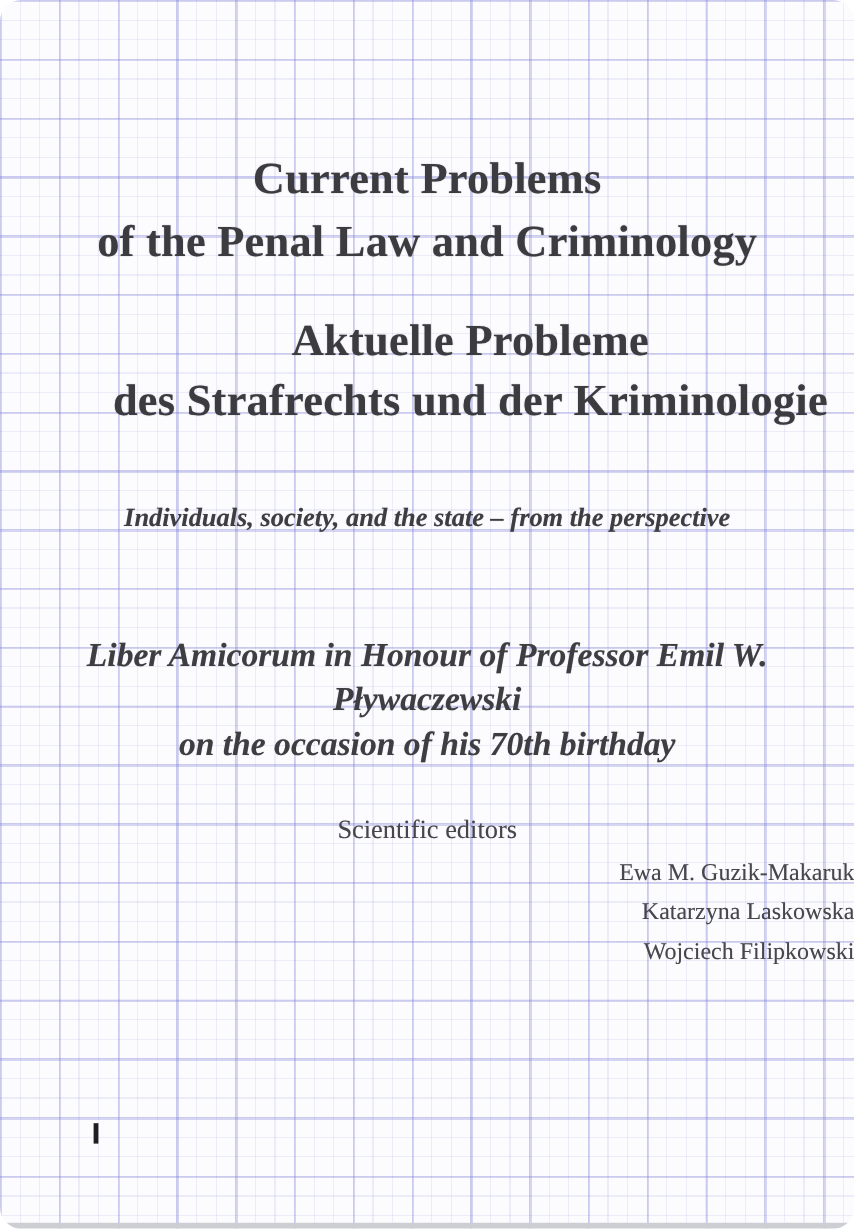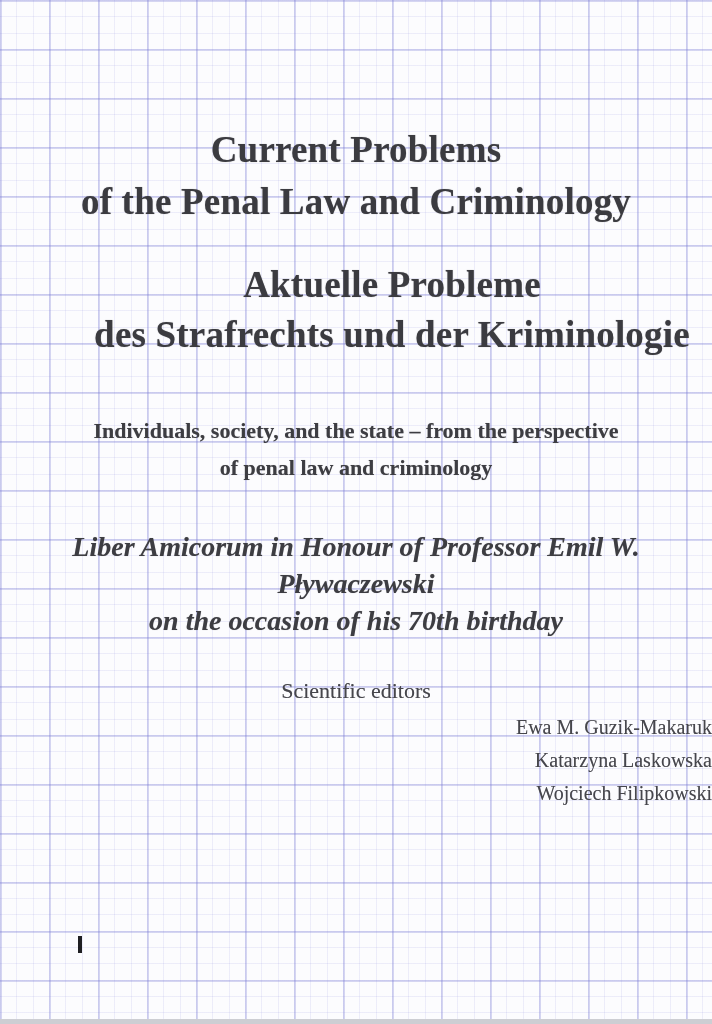--- a/index.html
+++ b/index.html
@@ -11,38 +11,40 @@
     width: 712px;
     height: 1024px;
     overflow: hidden;
     background-color: #fcfcfe;
     
     background-image:
       repeating-linear-gradient(to right,  rgba(122,124,212,0.30) 0 2px, transparent 2px 49px),
       repeating-linear-gradient(to bottom, rgba(122,124,212,0.30) 0 2px, transparent 2px 49px),
       repeating-linear-gradient(to right,  rgba(132,132,218,0.13) 0 1px, transparent 1px 16.33px),
       repeating-linear-gradient(to bottom, rgba(132,132,218,0.13) 0 1px, transparent 1px 16.33px);
+    border-radius: 18px;
   }
 
   .center-block { position: absolute; left: 0; width: 712px; text-align: center; }
 
   .title-en, .title-de {
     font-weight: bold;
     font-size: 37px;
     line-height: 52px;
     color: #3b3b40;
     text-shadow: 0 0 1px rgba(59,59,64,0.45);
     letter-spacing: 0.2px;
   }
   .title-en { top: 124px; }
   .title-de { top: 260px; line-height: 50px; margin-left: 36px; }
 
   .subtitle {
     top: 412px;
     font-weight: bold;
+    font-style: italic;
     font-size: 22px;
     line-height: 37px;
     color: #3d3d42;
     text-shadow: 0 0 0.8px rgba(61,61,66,0.4);
   }
 
   .dedication {
     top: 528px;
     font-weight: bold;
     font-style: italic;
@@ -107,21 +109,20 @@
     <div>of the Penal Law and Criminology</div>
   </div>
 
   <div class="center-block title-de">
     <div>Aktuelle Probleme</div>
     <div>des Strafrechts und der Kriminologie</div>
   </div>
 
   <div class="center-block subtitle">
     <div>Individuals, society, and the state – from the perspective</div>
-    <div>of penal law and criminology</div>
   </div>
 
   <div class="center-block dedication">
     <div>Liber Amicorum in Honour of Professor Emil W. Pływaczewski</div>
     <div>on the occasion of his 70th birthday</div>
   </div>
 
   <div class="center-block editors">
     <div class="editors-heading">Scientific editors</div>
     <div class="editor-names">

